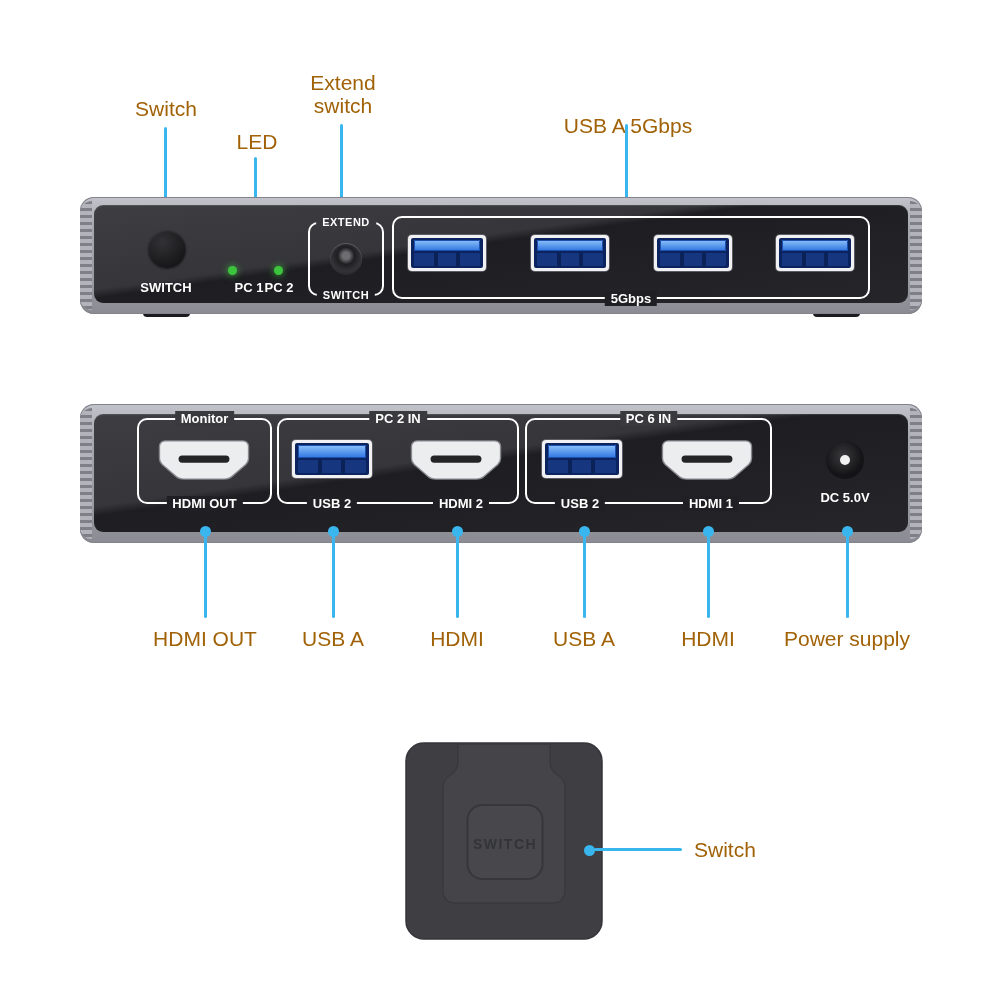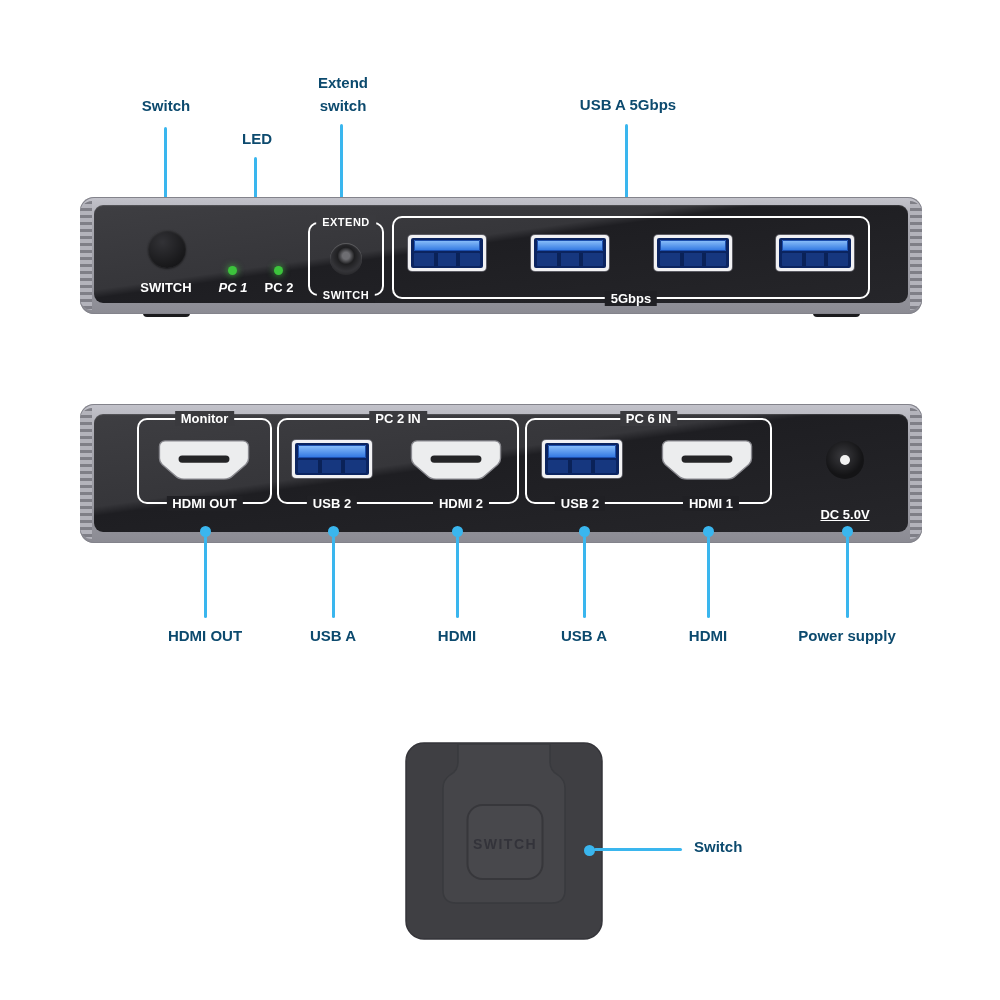--- a/index.html
+++ b/index.html
@@ -1,21 +1,21 @@
 <!DOCTYPE html>
 <html><head>
 <meta charset="utf-8">
 <style>
   html,body{margin:0;padding:0;background:#ffffff;}
   .stage{position:relative;width:1000px;height:1000px;background:#ffffff;overflow:hidden;
          font-family:"Liberation Sans", sans-serif;}
 
   
-  .annot{position:absolute;font-size:15px;color:#0c4a6e;white-space:nowrap;
-         transform:translateX(-50%);text-align:center;font-weight:bold;}
+  .annot{position:absolute;font-size:21px;color:#a16207;white-space:nowrap;
+         transform:translateX(-50%);text-align:center;}
   .annot.wrap{white-space:normal;width:96px;line-height:23px;}
   .annot.left-anchor{transform:none;text-align:left;}
   .vline{position:absolute;width:3px;background:#3ab6ee;border-radius:2px;}
   .hline{position:absolute;height:3px;background:#3ab6ee;border-radius:2px;}
   .cdot{position:absolute;width:11px;height:11px;border-radius:50%;background:#3ab6ee;}
 
   
   .device{position:absolute;left:80px;width:842px;border-radius:14px;
           background:linear-gradient(#c3c3cb,#a7a7af 25%,#9a9aa2 70%,#8b8b93);
           box-shadow:inset 0 0 0 1px #83838b;}
@@ -64,21 +64,21 @@
   .hdmi{position:absolute;width:94px;height:40px;}
 </style>
 </head>
 <body>
 
 <div class="stage">
 
   <div class="annot" style="left:166px;top:97px;">Switch</div>
   <div class="annot" style="left:257px;top:130px;">LED</div>
   <div class="annot wrap" style="left:343px;top:71px;">Extend switch</div>
-  <div class="annot" style="left:628px;top:96px;">USB A 5Gbps</div>
+  <div class="annot" style="left:628px;top:114px;">USB A 5Gbps</div>
 
   <div class="vline" style="left:164px;top:127px;height:88px;"></div>
   <div class="cdot" style="left:161px;top:214px;"></div>
   <div class="vline" style="left:254px;top:157px;height:78px;"></div>
   <div class="cdot" style="left:250px;top:233px;"></div>
   <div class="vline" style="left:340px;top:124px;height:82px;"></div>
   <div class="cdot" style="left:336px;top:204px;"></div>
   <div class="vline" style="left:625px;top:124px;height:81px;"></div>
   <div class="cdot" style="left:621px;top:203px;"></div>
 
@@ -86,21 +86,21 @@
   <div class="foot" style="left:813px;top:308px;"></div>
   <div class="device" style="top:197px;height:117px;">
     <div class="rib l"></div>
     <div class="rib r"></div>
     <div class="face" style="top:8px;bottom:11px;">
 
       <div class="switch-btn" style="left:54px;top:25px;"></div>
       <div class="dev-label" style="left:72px;top:75px;">SWITCH</div>
 
       <div class="led" style="left:134px;top:61px;"></div>
-      <div class="dev-label" style="left:139px;top:75px;font-style:italic;">PC 1</div>
+      <div class="dev-label" style="left:155px;top:75px;">PC 1</div>
       <div class="led" style="left:180px;top:61px;"></div>
       <div class="dev-label" style="left:185px;top:75px;">PC 2</div>
 
       <div class="obox" style="left:214px;top:17px;width:72px;height:70px;">
         <span class="box-label t small">EXTEND</span>
         <div class="jack" style="left:50%;top:50%;transform:translate(-50%,-50%);"></div>
         <span class="box-label b small">SWITCH</span>
       </div>
 
       <div class="obox" style="left:298px;top:11px;width:474px;height:79px;">
@@ -178,21 +178,21 @@
           </div>
         </div>
       <svg class="hdmi" style="left:566px;top:26px;" viewBox="0 0 100 44">
         <path d="M7,1 H93 A6,6 0 0 1 99,7 V20 Q99,24 96,27 L82,39 Q78,43 72,43 H28 Q22,43 18,39 L4,27 Q1,24 1,20 V7 A6,6 0 0 1 7,1 Z" fill="#ecedee" stroke="#88888e" stroke-width="1.5"></path>
         <rect x="22" y="17" width="56" height="8" rx="4" fill="#242426"></rect>
       </svg>
 
       <div class="dc-jack" style="left:732px;top:27px;">
           <div class="dc-pin"></div>
         </div>
-      <div class="dev-label" style="left:751px;top:93px;text-decoration:underline;">DC 5.0V</div>
+      <div class="dev-label" style="left:751px;top:76px;">DC 5.0V</div>
 
     </div>
   </div>
 
   <div class="cdot" style="left:200px;top:526px;"></div>
   <div class="vline" style="left:204px;top:536px;height:82px;"></div>
   <div class="annot" style="left:205px;top:627px;">HDMI OUT</div>
 
   <div class="cdot" style="left:328px;top:526px;"></div>
   <div class="vline" style="left:332px;top:536px;height:82px;"></div>

